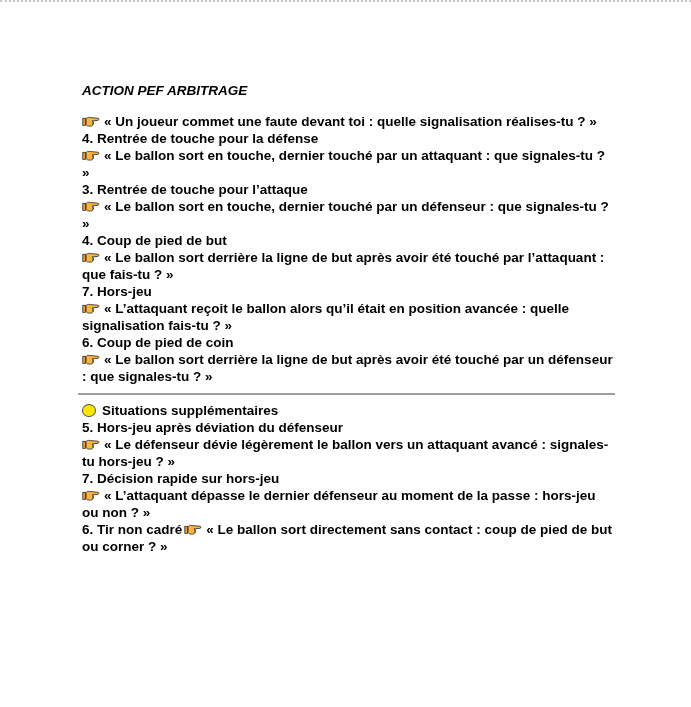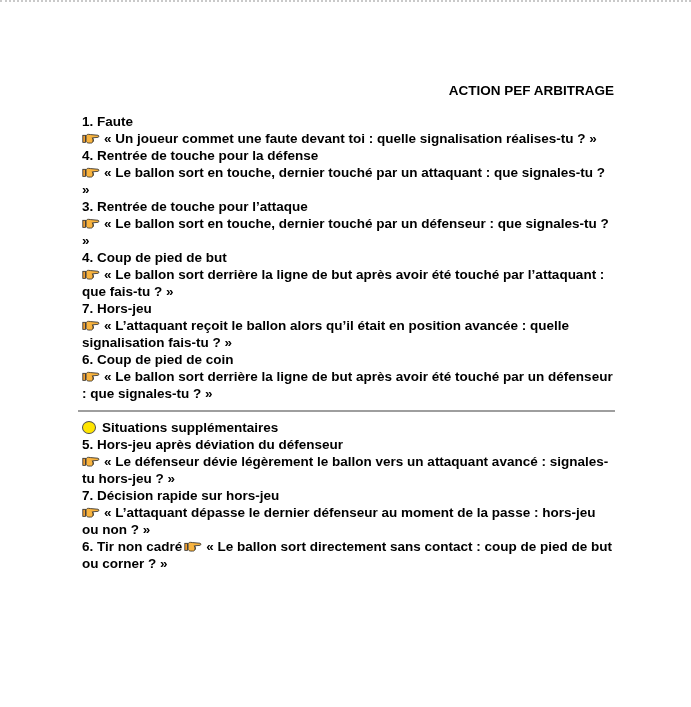--- a/index.html
+++ b/index.html
@@ -26,22 +26,23 @@
   .content {
     position: absolute;
     left: 82px;
     top: 82px;
     width: 532px;
     font-size: 13.5px;
     line-height: 17px;
   }
   p { margin: 0; }
   .title {
-    text-align: right;
+    text-align: left;
     margin-bottom: 14px;
+    font-style: italic;
   }
   .subtitle {
     margin-bottom: 31px;
   }
   .quote-icon {
     display: inline-block;
     width: 18px;
     height: 13px;
     vertical-align: -2px;
     margin-right: 4px;
@@ -78,21 +79,20 @@
     </g>
   </defs>
 </svg>
 
 <div class="top-rule"></div>
 
 <div class="content">
 
   <p class="title">ACTION PEF ARBITRAGE</p>
 
-  <p class="heading">1. Faute</p>
   <p class="quote"><span class="quote-icon"><svg width="18" height="13" viewBox="0 0 22 15">
           <use href="#finger-glyph"></use>
         </svg></span><span>« Un joueur commet une faute devant toi : quelle signalisation réalises-tu ? »</span></p>
 
   <p class="heading">4. Rentrée de touche pour la défense</p>
   <p class="quote"><span class="quote-icon"><svg width="18" height="13" viewBox="0 0 22 15">
           <use href="#finger-glyph"></use>
         </svg></span><span>« Le ballon sort en touche, dernier touché par un attaquant : que signales-tu ? »</span></p>
 
   <p class="heading">3. Rentrée de touche pour l’attaque</p>

